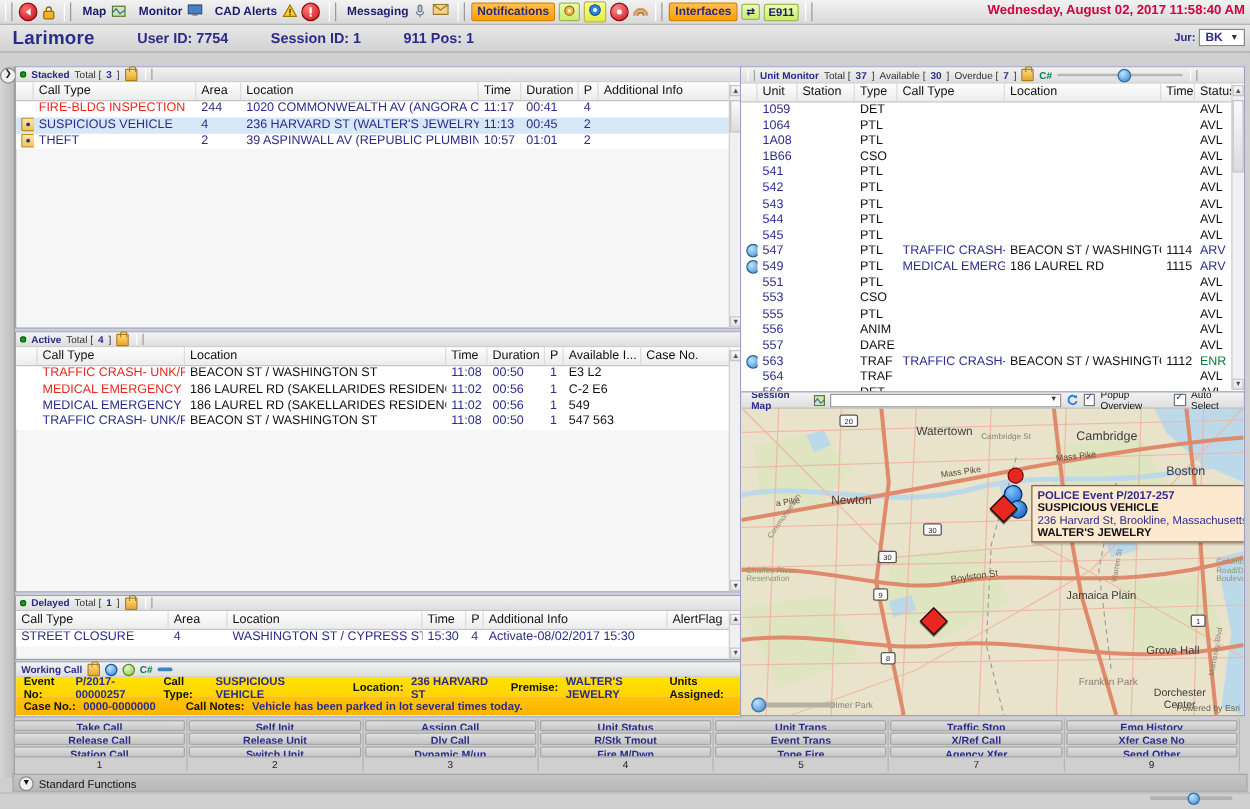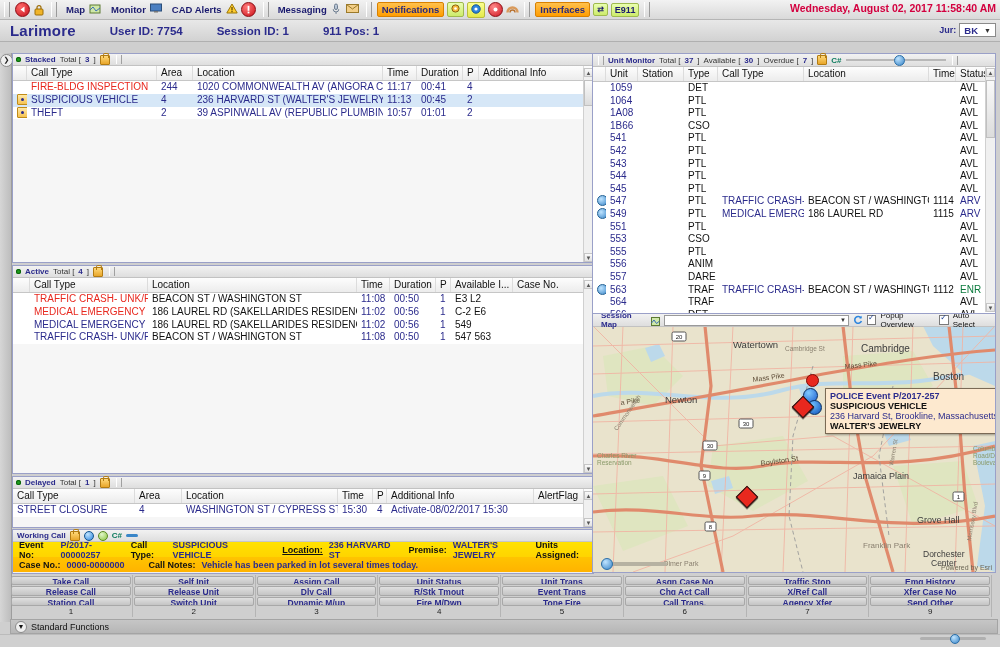--- a/index.html
+++ b/index.html
@@ -417,21 +417,21 @@
       <span class="ico circ" style="width:8px;height:8px;background:radial-gradient(circle at 35% 30%,#e1f6c9,#8cc63f);border:1px solid #5a8a22;"></span>
       <span style="font-size:8px;color:#0a7a5c;font-weight:bold;">C#</span>
       <span style="width:12px;height:3px;background:#3a86c8;border-radius:2px;"></span>
       <span class="dragdots"></span>
     </div>
     <div class="wcrow wcrow1">
       <span class="k">Event No:</span>
       <span class="v">P/2017-00000257</span>
       <span class="k" style="margin-left:4px;">Call Type:</span>
       <span class="v">SUSPICIOUS VEHICLE</span>
-      <span class="k" style="margin-left:22px;text-decoration:underline;">Location:</span>
+      <span class="k" style="margin-left:22px;">Location:</span>
       <span class="v">236 HARVARD ST</span>
       <span class="k" style="margin-left:10px;">Premise:</span>
       <span class="v">WALTER'S JEWELRY</span>
       <span class="k">Units Assigned:</span>
     </div>
     <div class="wcrow wcrow2">
       <span class="k">Case No.:</span>
       <span class="v">0000-0000000</span>
       <span class="k" style="margin-left:18px;">Call Notes:</span>
       <span class="v">Vehicle has been parked in lot several times today.</span>
@@ -849,26 +849,20 @@
         <div class="fbtn">Fire M/Dwn</div>
         <div class="fnum">4</div>
       </div>
       <div class="fcol">
         <div class="fbtn">Unit Trans</div>
         <div class="fbtn">Event Trans</div>
         <div class="fbtn">Tone Fire</div>
         <div class="fnum">5</div>
       </div>
       <div class="fcol">
-        <div class="fbtn">Asgn Case No</div>
-        <div class="fbtn">Chg Act Call</div>
-        <div class="fbtn">Call Trans.</div>
-        <div class="fnum">6</div>
-      </div>
-      <div class="fcol">
         <div class="fbtn">Traffic Stop</div>
         <div class="fbtn">X/Ref Call</div>
         <div class="fbtn">Agency Xfer</div>
         <div class="fnum">7</div>
       </div>
       <div class="fcol">
         <div class="fbtn">Emg History</div>
         <div class="fbtn">Xfer Case No</div>
         <div class="fbtn">Send Other</div>
         <div class="fnum">9</div>

